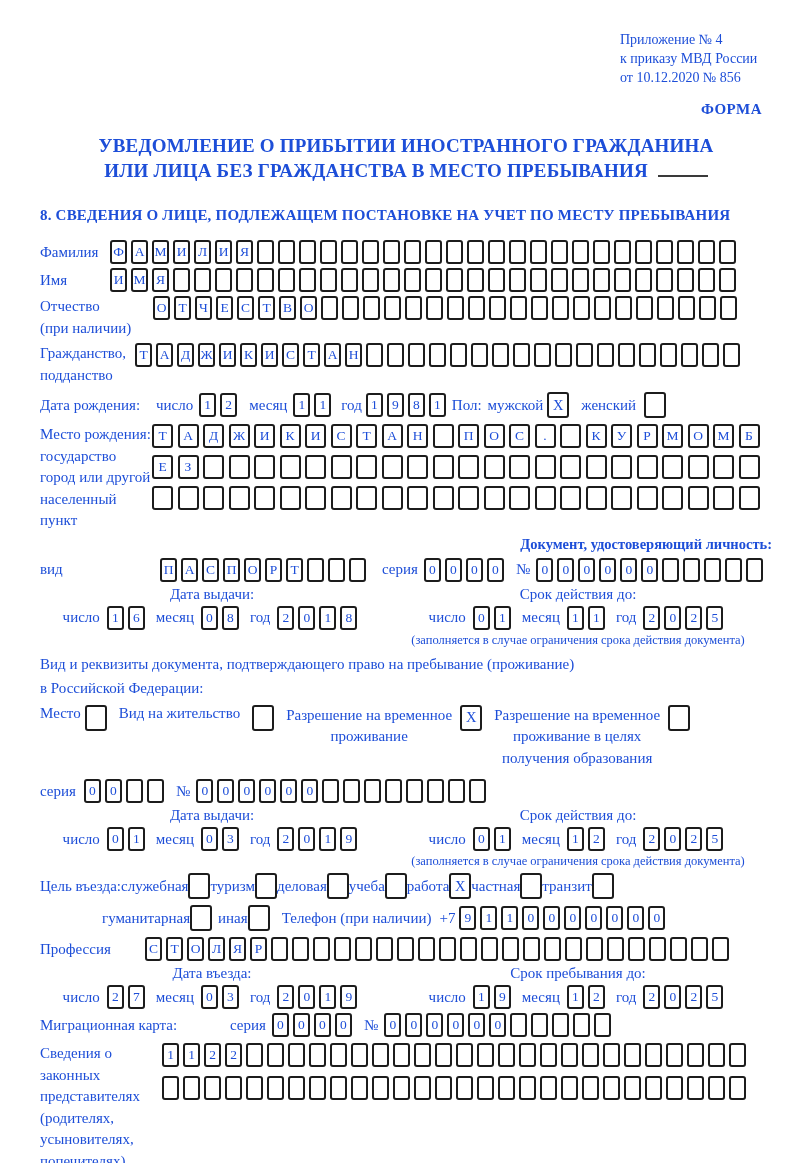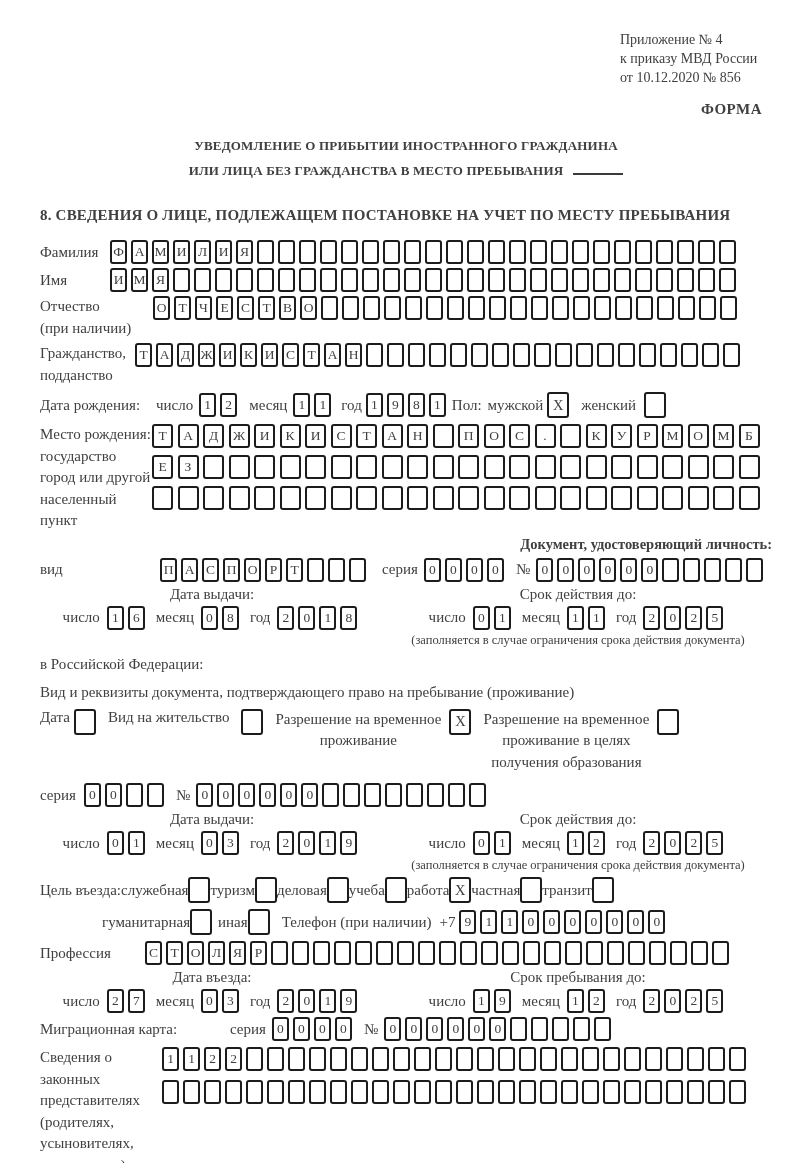--- a/index.html
+++ b/index.html
@@ -1,27 +1,27 @@
 <!DOCTYPE html>
 <html><head>
 <meta charset="utf-8">
 <style>
   * { box-sizing: border-box; }
   html,body { margin:0; padding:0; background:#fff; }
   .page {
     width:800px; height:1163px; overflow:hidden; position:relative;
-    font-family:"Liberation Serif","DejaVu Serif",serif; color:#404040;
+    font-family:"Liberation Serif","DejaVu Serif",serif; color:#1d4ed8;
     padding:30px 28px 8px 40px; font-size:15px;
   }
   
   .appendix { margin-left:580px; font-size:14px; line-height:19px; }
   .amend { font-size:13px; line-height:18px; }
   .amend-block { margin-top:5px; }
   .forma { text-align:right; padding-right:10px; font-weight:bold; font-size:15px; margin-top:14px; letter-spacing:.5px; }
-  .title { text-align:center; font-weight:bold; font-size:13px; line-height:25px; margin-top:15px; letter-spacing:.2px; }
+  .title { text-align:center; font-weight:bold; font-size:19px; line-height:25px; margin-top:15px; letter-spacing:.2px; }
   .blank { display:inline-block; width:50px; border-bottom:2px solid #3a3a3a; margin-left:10px; }
   .sec-head { font-weight:bold; font-size:15px; margin-top:24px; margin-bottom:16px; letter-spacing:.2px; }
   
   .frow { display:flex; align-items:center; margin-bottom:4px; }
   .top { align-items:flex-start; }
   .flabel { flex:none; }
   .ml { white-space:pre-line; line-height:21.5px; }
   .cells { display:flex; flex:none; }
   .cell {
     flex:none; width:17px; height:24px; border:2px solid #1c1c1c; border-radius:3px;
@@ -405,25 +405,25 @@
             <span class="cell">2</span>
             <span class="cell">0</span>
             <span class="cell">2</span>
             <span class="cell">5</span>
           </div>
       </div>
       <div class="dnote">(заполняется в случае ограничения срока действия документа)</div>
     </div>
   </div>
 
+  <div style="margin-top:4px; line-height:24px;">Вид и реквизиты документа, подтверждающего право на пребывание (проживание)</div>
   <div style="line-height:24px;">в Российской Федерации:</div>
-  <div style="margin-top:4px; line-height:24px;">Вид и реквизиты документа, подтверждающего право на пребывание (проживание)</div>
 
   <div class="permit-row">
-    <span>Дата</span>
+    <span>Место</span>
     <span class="cb g4"></span>
     <span class="g12">Вид на жительство</span>
     <span class="cb g12"></span>
     <span class="pc ml g12">Разрешение на временное
 проживание</span>
     <span class="cb g8">X</span>
     <span class="pc ml g12">Разрешение на временное
 проживание в целях
 получения образования</span>
     <span class="cb g8"></span>

